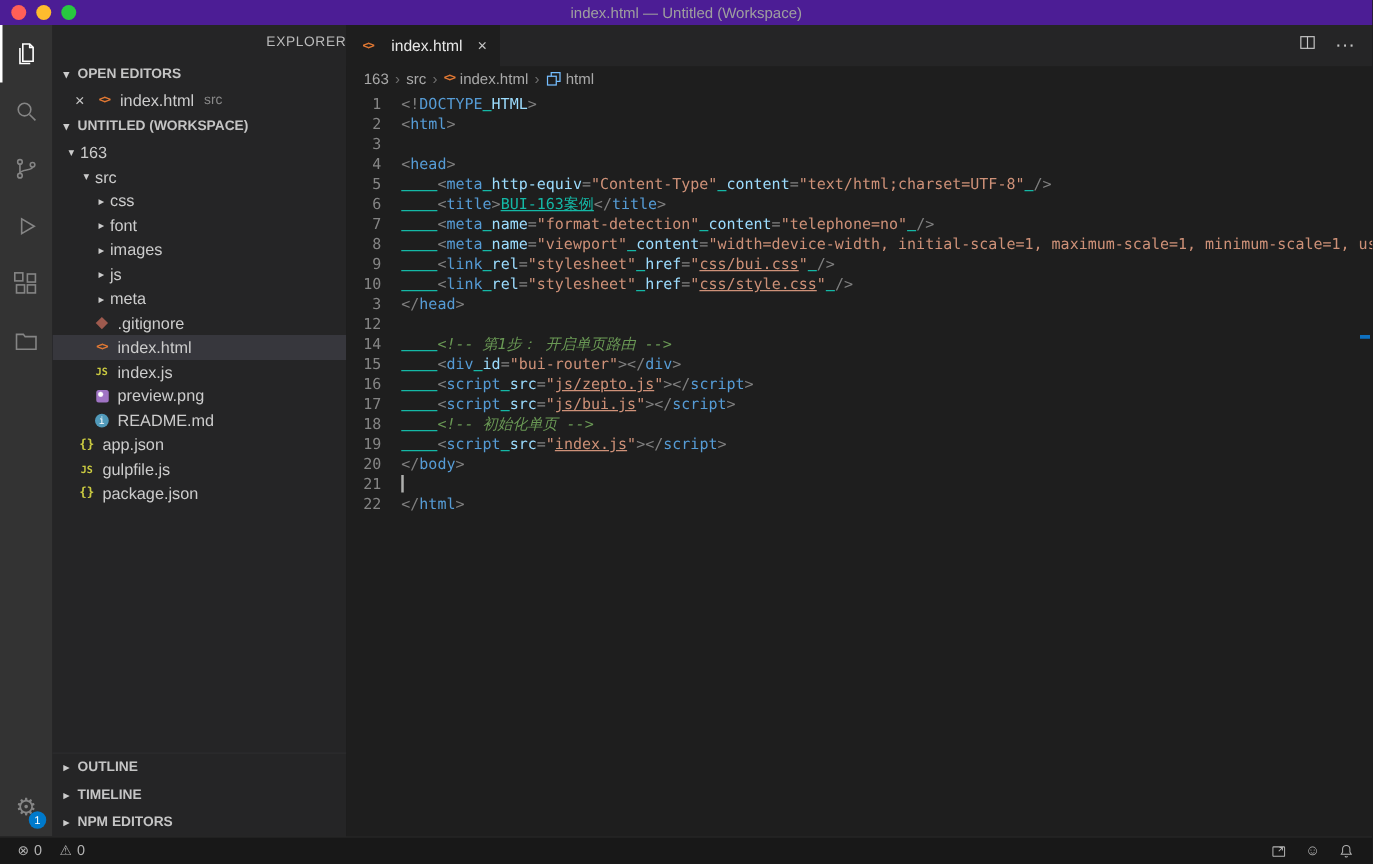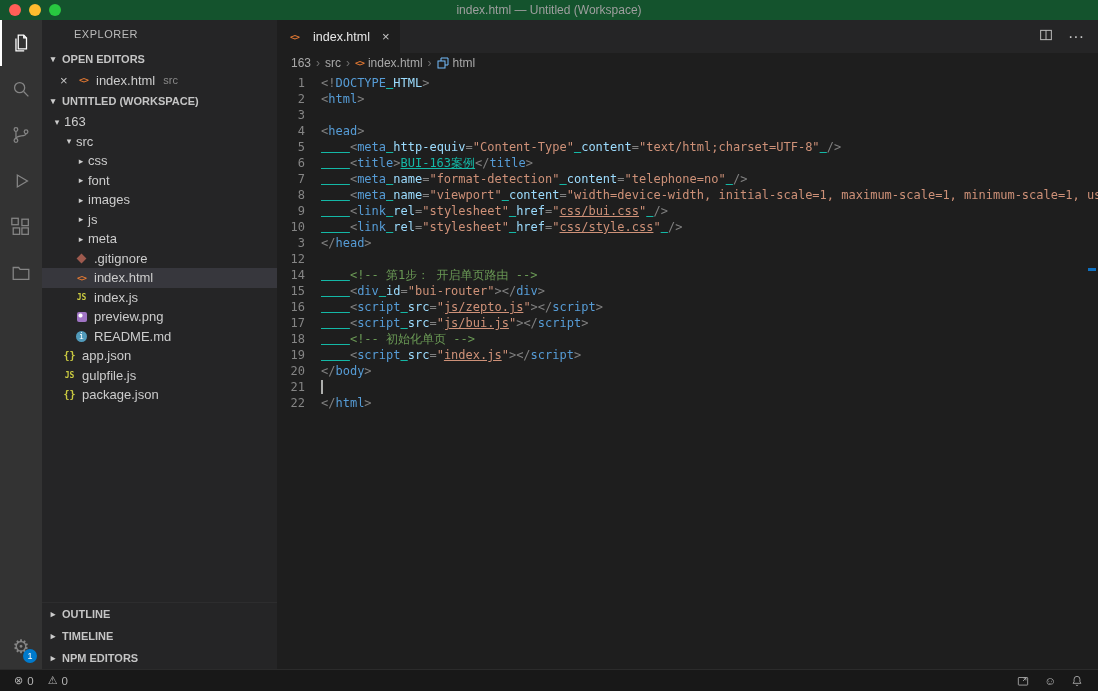--- a/index.html
+++ b/index.html
@@ -1,41 +1,41 @@
 <!DOCTYPE html>
 <html><head>
 <meta charset="utf-8">
 <style>
   * { box-sizing: border-box; margin: 0; padding: 0; }
   html, body { width: 1098px; height: 691px; overflow: hidden; background: #1e1e1e;
     font-family: "Liberation Sans", sans-serif; }
   .window { width: 1098px; height: 691px; display: flex; flex-direction: column; }
 
   
-  .titlebar { flex: 0 0 20px; background: #14532d; position: relative; display: flex; align-items: center; }
+  .titlebar { flex: 0 0 20px; background: #4c1d95; position: relative; display: flex; align-items: center; }
   .traffic { position: absolute; left: 9px; top: 4px; display: flex; gap: 8px; }
   .light { width: 12px; height: 12px; border-radius: 50%; }
   .light.red { background: #ff5f57; } .light.yellow { background: #febc2e; } .light.green { background: #28c840; }
   .title-text { width: 100%; text-align: center; font-size: 12px; color: #9f9f9f; }
 
   .main { flex: 1; display: flex; min-height: 0; }
 
   
   .activitybar { width: 42px; background: #333333; display: flex; flex-direction: column; align-items: center; flex: none; }
   .ab-item { width: 42px; height: 46px; display: flex; align-items: center; justify-content: center; color: #858585; position: relative; cursor: pointer; }
   .ab-item.active { color: #ffffff; }
   .ab-item.active::before { content: ''; position: absolute; left: 0; top: 0; bottom: 0; width: 2px; background: #ffffff; }
   .ab-spacer { flex: 1; }
   .gear-glyph { font-size: 19px; line-height: 1; }
   .ab-badge { position: absolute; right: 5px; bottom: 6px; min-width: 14px; height: 14px; border-radius: 50%;
     background: #007acc; color: #fff; font-size: 9px; line-height: 14px; text-align: center; }
 
   
   .sidebar { width: 235px; background: #252526; color: #cccccc; font-size: 13px; display: flex; flex-direction: column; flex: none; }
-  .sidebar-title { height: 28px; line-height: 28px; padding-left: 32px; font-size: 11px; color: #bbbbbb; letter-spacing: .5px; }
+  .sidebar-title { height: 28px; line-height: 28px; padding-left: 32px; font-size: 11px; color: #bbbbbb; letter-spacing: .5px; text-align: right; }
   .section-header { height: 22px; display: flex; align-items: center; gap: 2px; padding-left: 4px;
     font-size: 11px; font-weight: bold; color: #c5c5c5; cursor: pointer; }
   .twistie { width: 14px; flex: none; text-align: center; font-size: 9px; color: #cccccc; }
   .open-editor-row { height: 20px; display: flex; align-items: center; padding-left: 18px; cursor: pointer; }
   .close-x { width: 16px; color: #c5c5c5; font-size: 13px; line-height: 1; flex: none; }
   .oe-detail { margin-left: 8px; font-size: 11px; color: #8a8a8a; }
   .file-tree { overflow: hidden; }
   .tree-row { height: 19.5px; display: flex; align-items: center; cursor: pointer; }
   .tree-row.selected { background: #37373d; }
   .tree-label { white-space: nowrap; }
@@ -66,21 +66,21 @@
   .bc-sep { color: #6e6e6e; }
   .bc-item .ficon { margin-right: 0; width: auto; }
 
   .code-area { flex: 1; padding-top: 2px; overflow: hidden;
     font-family: "DejaVu Sans Mono", monospace; font-size: 12px; line-height: 16px; }
   .code-line { display: flex; height: 16px; white-space: pre; }
   .line-number { width: 44px; padding-right: 16px; text-align: right; color: #858585; flex: none; }
   .line-content { color: #d4d4d4; }
   .tok-p { color: #808080; } .tok-t { color: #569cd6; } .tok-a { color: #9cdcfe; }
   .tok-s { color: #ce9178; } .tok-u { color: #ce9178; text-decoration: underline; }
-  .tok-x { color: #14b8a6; text-decoration: underline; } .tok-c { color: #6a9955; }
+  .tok-x { color: #14b8a6; text-decoration: underline; } .tok-c { color: #6a9955; font-style: italic; }
   .cursor { display: inline-block; width: 2px; height: 14px; background: #aeafad; vertical-align: text-bottom; }
 
   .overview-ruler { position: absolute; right: 0; top: 33px; bottom: 0; width: 12px; }
   .ruler-mark { position: absolute; right: 2px; top: 215px; width: 8px; height: 3px; background: #0e70c0; }
 
   
   .statusbar { flex: 0 0 22px; background: #181818; border-top: 1px solid #2b2b2b;
     display: flex; align-items: center; justify-content: space-between; padding: 0 8px;
     font-size: 11.5px; color: #b3b3b3; }
   .status-group { display: flex; align-items: center; gap: 2px; }

